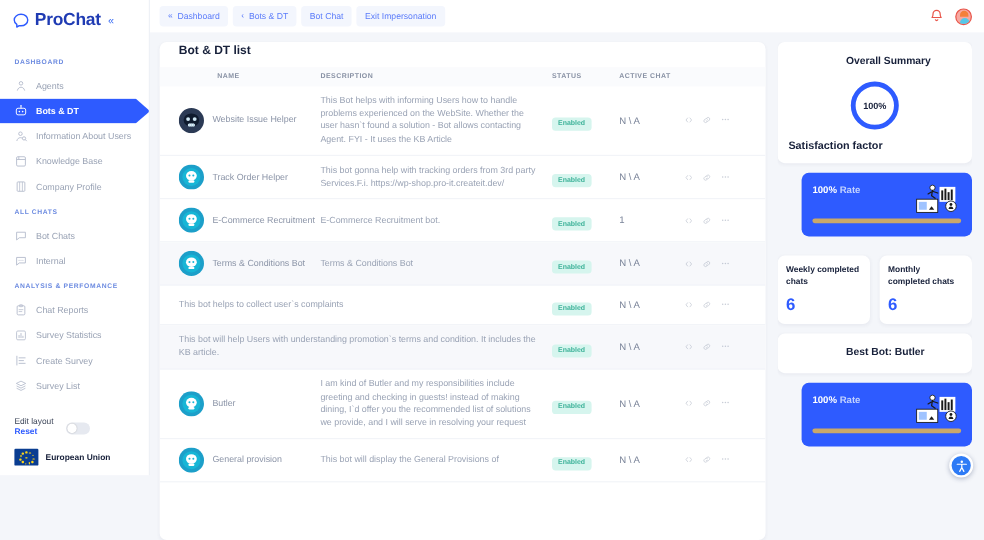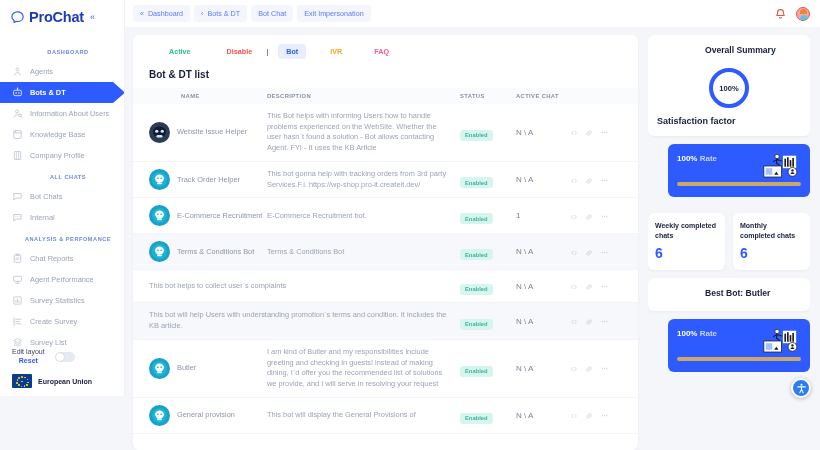--- a/index.html
+++ b/index.html
@@ -10,21 +10,20 @@
     overflow: hidden;
   }
   .app { display: flex; width: 820px; height: 450px; position: relative; }
 
   
   .sidebar {
     width: 125px; height: 396px; background: #ffffff;
     flex: 0 0 125px; position: relative; z-index: 5;
     display: flex; flex-direction: column;
     border-right: 1px solid #eef1f6;
-    text-align: center;
   }
   .brand {
     display: flex; align-items: center; gap: 4px;
     padding: 9px 8px 10px 10px;
   }
   .brand-logo { width: 15px; height: 15px; flex: 0 0 15px; position: relative; }
   .brand-name {
     font-size: 14.5px; font-weight: bold; color: #1f3bb3;
     letter-spacing: -0.2px;
   }
@@ -331,29 +330,20 @@
         <span class="nav-ico">
           <svg viewBox="0 0 24 24">
               <rect x="5" y="4" width="14" height="16.5" rx="2" fill="none" stroke="#b7bece" stroke-width="1.7"></rect>
               <rect x="9" y="2.2" width="6" height="3.4" rx="1" fill="none" stroke="#b7bece" stroke-width="1.5"></rect>
               <path d="M8.5 11h7M8.5 14.5h5" stroke="#b7bece" stroke-width="1.4" stroke-linecap="round"></path>
             </svg>
         </span>
         <span class="nav-label">Chat Reports</span>
       </div>
 
-      <div class="nav-item">
-        <span class="nav-ico">
-          <svg viewBox="0 0 24 24">
-              <rect x="3.5" y="5" width="17" height="11" rx="2" fill="none" stroke="#b7bece" stroke-width="1.7"></rect>
-              <path d="M12 16v4M8 20h8" stroke="#b7bece" stroke-width="1.5" stroke-linecap="round"></path>
-            </svg>
-        </span>
-        <span class="nav-label">Agent Performance</span>
-      </div>
 
       <div class="nav-item">
         <span class="nav-ico">
           <svg viewBox="0 0 24 24">
               <rect x="4" y="4" width="16" height="16" rx="2.2" fill="none" stroke="#b7bece" stroke-width="1.6"></rect>
               <path d="M8.5 16v-4M12 16V8.5M15.5 16v-2.5" stroke="#b7bece" stroke-width="1.7" stroke-linecap="round"></path>
             </svg>
         </span>
         <span class="nav-label">Survey Statistics</span>
       </div>
@@ -432,28 +422,20 @@
           </svg>
       </span>
       <span class="avatar-top"></span>
     </div>
 
     <div class="content">
 
       <div class="left-col">
         <div class="list-card">
 
-          <div class="tabs-row">
-            <span class="tab" style="color:#2fbf87">Active</span>
-            <span class="tab" style="color:#f0544c;margin-left:20px">Disable</span>
-            <span class="tab-sep">|</span>
-            <span class="tab" style="color:#2e5bff;background:#e8edff;margin-left:4px">Bot</span>
-            <span class="tab" style="color:#f5a623;margin-left:16px">IVR</span>
-            <span class="tab" style="color:#ef5b9c;margin-left:16px">FAQ</span>
-          </div>
 
           <div class="list-head">
             <div class="list-title">Bot &amp; DT list</div>
           </div>
 
           <div class="tbl-head">
             <div class="c-name">NAME</div>
             <div class="c-desc">DESCRIPTION</div>
             <div class="c-stat">STATUS</div>
             <div class="c-chat">ACTIVE CHAT</div>

